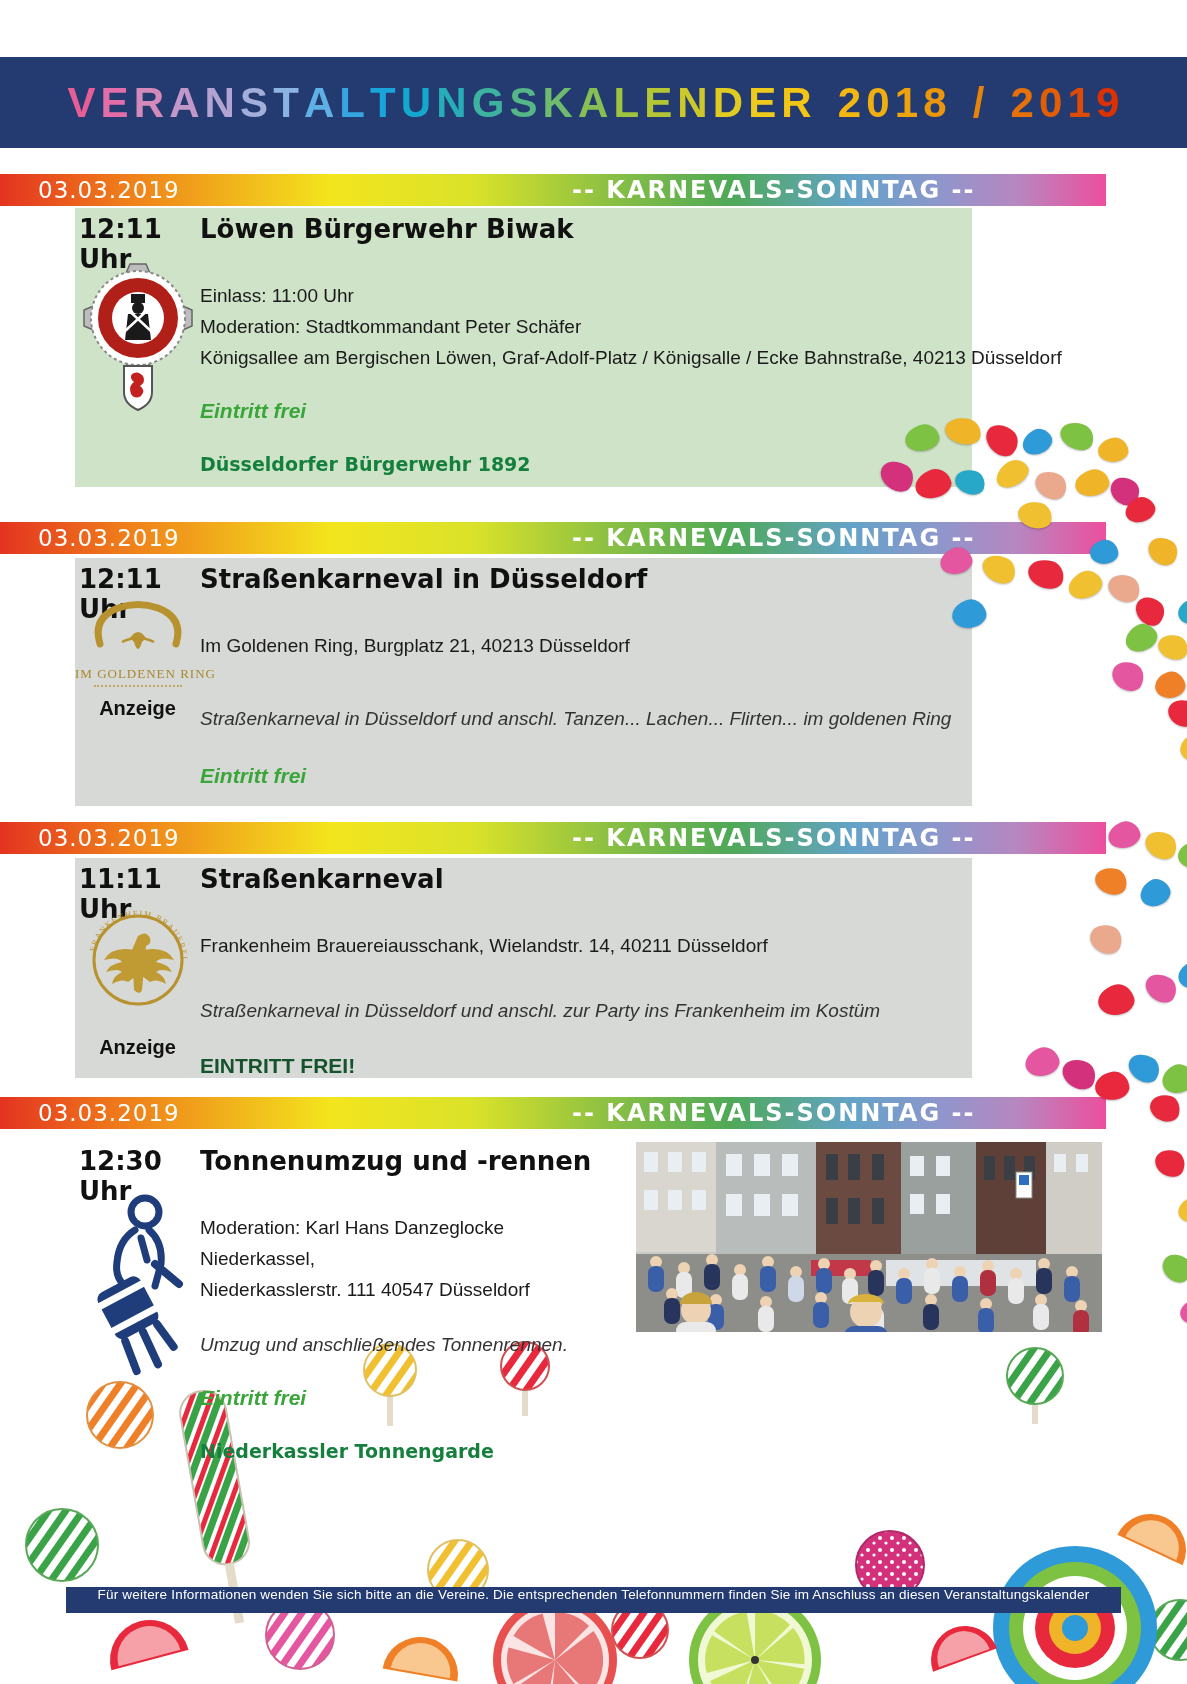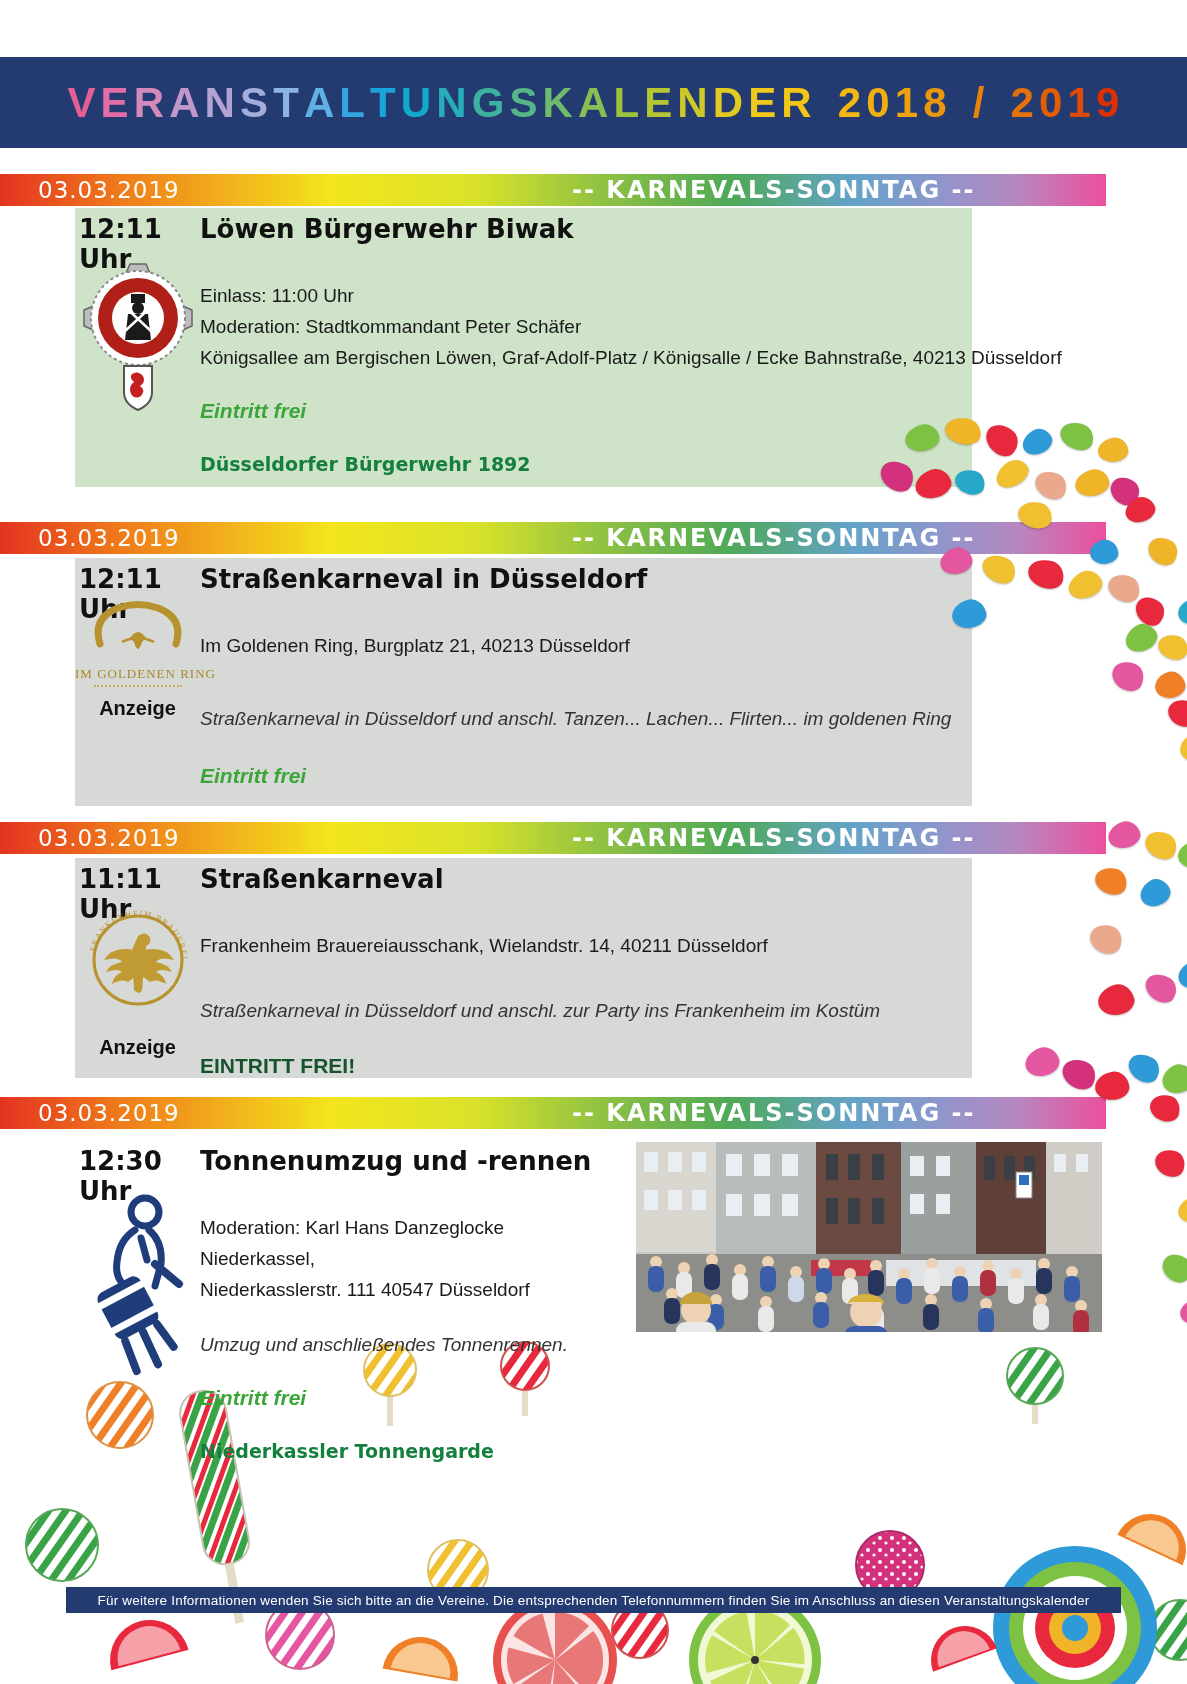--- a/index.html
+++ b/index.html
@@ -41,21 +41,21 @@
   
   .conf{position:absolute;z-index:6;border-radius:58% 42% 45% 55% / 50% 60% 40% 50%;
         box-shadow:0 1px 2px rgba(0,0,0,.25);}
 
   
   .photo{position:absolute;left:561px;top:2px;width:466px;height:190px;overflow:hidden;z-index:1;}
 
   
   .candy-strip{position:absolute;left:0;top:1330px;width:1187px;height:354px;z-index:0;}
   .footer-bar{position:absolute;left:66px;top:1587px;width:1055px;height:26px;background:#243b71;
-              display:flex;align-items:center;justify-content:center;z-index:4;}
+              display:flex;justify-content:center;z-index:4;}
   .footer-bar span{color:#fff;font-size:13.5px;letter-spacing:.2px;white-space:nowrap;}
 
   .logo-caption{font-family:"Liberation Serif",serif;color:#a8882e;font-size:13px;
                 letter-spacing:1px;margin-top:2px;white-space:nowrap;}
   .logo-subline{margin:3px auto 0;width:88px;border-top:2px dotted #c4a95e;}
 </style>
 </head>
 <body>
 
 <div class="page">

